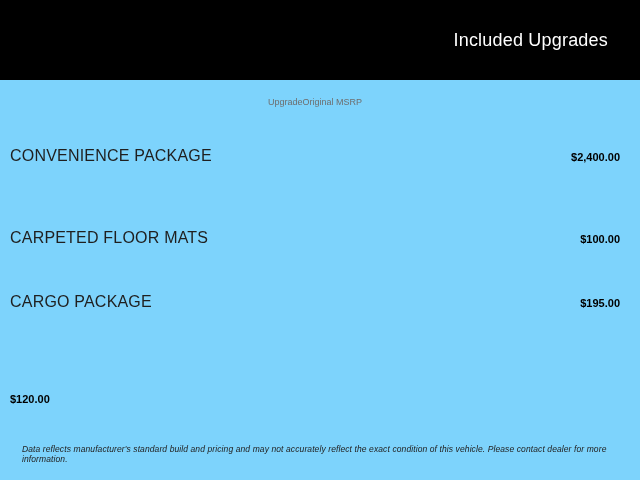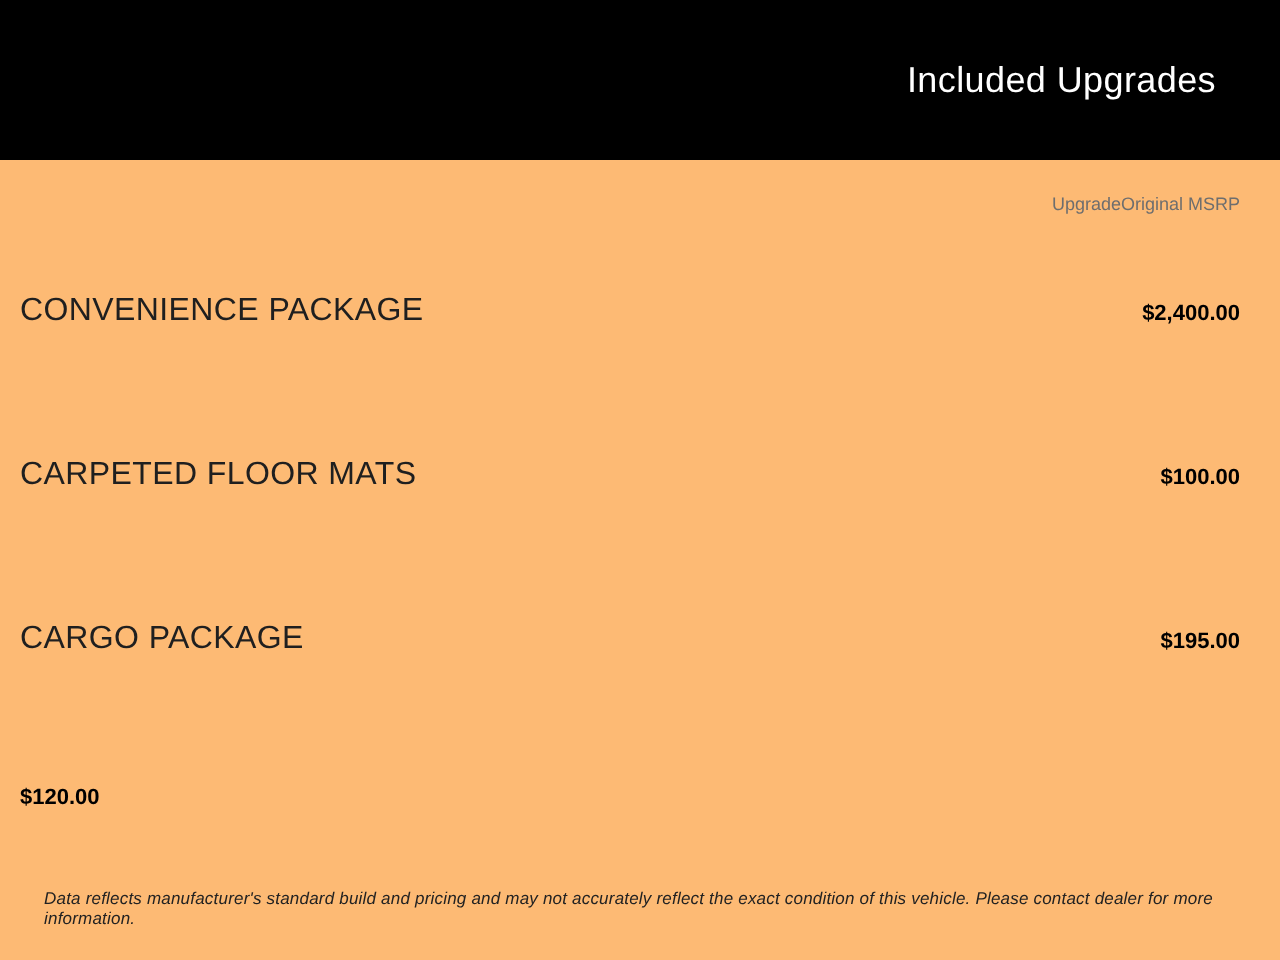--- a/index.html
+++ b/index.html
@@ -4,21 +4,21 @@
 <style>
   html, body {
     margin: 0;
     padding: 0;
     background: #ffffff;
   }
   .page {
     position: relative;
     width: 640px;
     height: 480px;
-    background: #fdba74;
+    background: #7dd3fc;
     font-family: "Liberation Sans", sans-serif;
     overflow: hidden;
   }
   .header-bar {
     position: absolute;
     top: 0;
     left: 0;
     width: 640px;
     height: 80px;
     background: #000000;
@@ -33,21 +33,21 @@
     font-size: 18px;
     font-weight: 400;
     letter-spacing: 0.2px;
   }
   .col-header {
     position: absolute;
     left: 10px;
     right: 20px;
     top: 97px;
     display: flex;
-    justify-content: flex-end;
+    justify-content: center;
     align-items: baseline;
     font-size: 9px;
     color: #6e6e6e;
   }
   .table-rows {
     position: absolute;
     left: 10px;
     right: 20px;
     top: 0;
     height: 100%;
@@ -55,21 +55,21 @@
   .table-row {
     position: absolute;
     left: 0;
     right: 0;
     display: flex;
     justify-content: space-between;
     align-items: baseline;
   }
   .table-row.r0 { top: 147px; }
   .table-row.r1 { top: 229px; }
-  .table-row.r2 { top: 311px; gap: 28px; }
+  .table-row.r2 { top: 293px; gap: 28px; }
   .table-row.r3 { top: 393px; }
   .row-label {
     font-size: 16px;
     color: #1f1f1f;
     letter-spacing: 0.2px;
   }
   .row-price {
     font-size: 11px;
     font-weight: 700;
     color: #000000;

